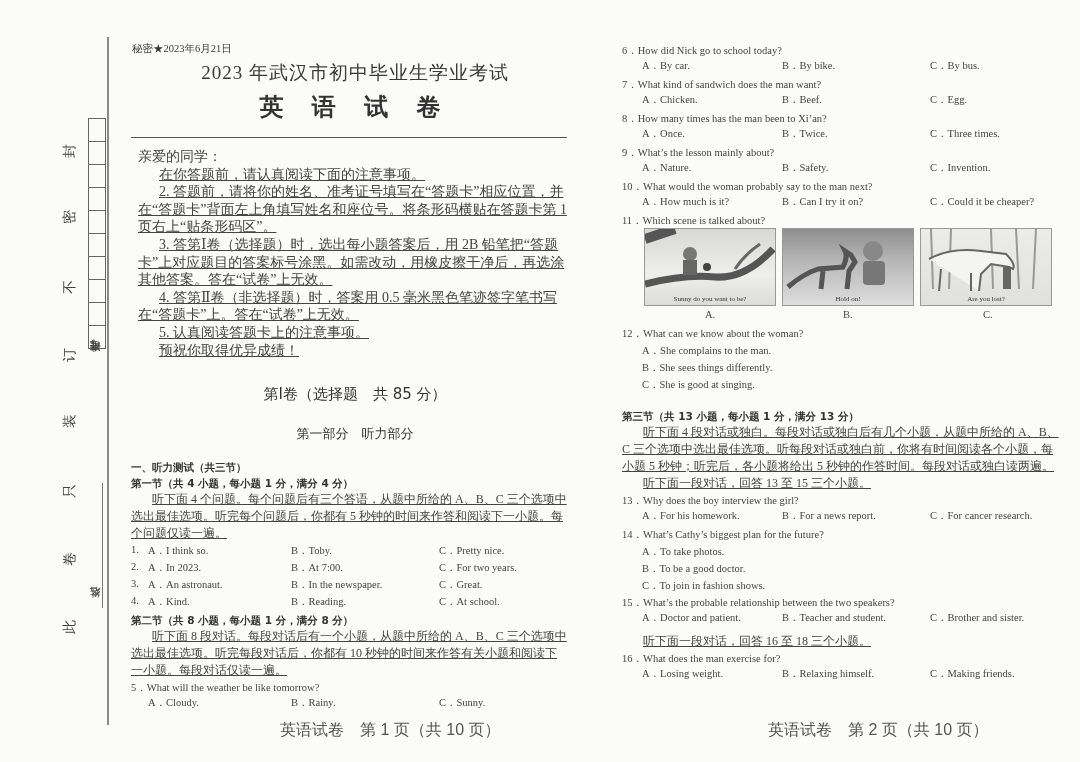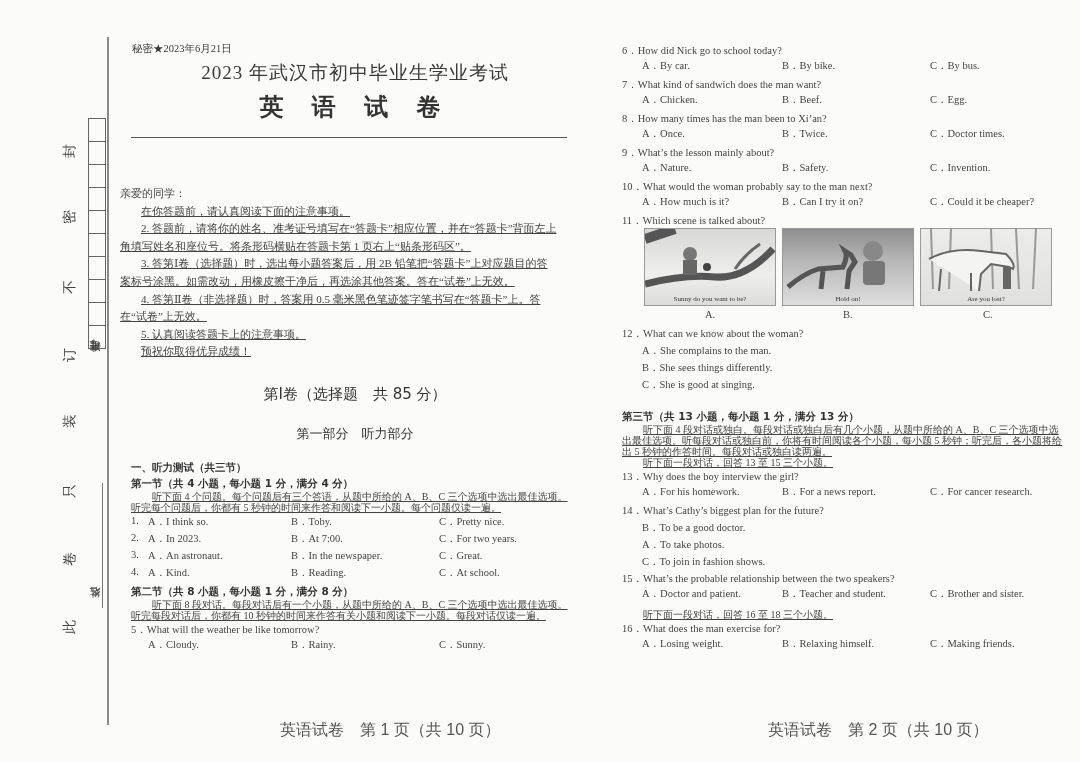--- a/index.html
+++ b/index.html
@@ -15,27 +15,27 @@
   .id-boxes div { height:22px; border-bottom:1px solid #666; }
   .id-boxes div:last-child { border-bottom:none; }
   .vlabel { position:absolute; left:89px; font-size:11px; color:#444; font-family:"DejaVu Sans",sans-serif; writing-mode:vertical-rl; transform:rotate(180deg); letter-spacing:1px; }
   .name-line { position:absolute; left:102px; top:483px; width:1px; height:125px; background:#777; }
 
   
   .secret { left:132px; top:42px; font-size:10.5px; }
   .title1 { left:120px; width:470px; top:60px; text-align:center; font-size:19px; letter-spacing:1px; }
   .title2 { left:120px; width:470px; top:91px; text-align:center; font-size:24px; letter-spacing:10px; font-family:"DejaVu Sans",sans-serif; font-weight:bold; color:#333; }
   .rule { left:131px; top:137px; width:436px; height:1px; background:#555; }
-  .notice { left:120px; top:148px; width:437px; font-size:11px; line-height:17.6px; color:#444;margin-top:37px; }
+  .notice { left:138px; top:148px; width:437px; font-size:14px; line-height:17.6px; color:#444; }
   .notice p { margin:0; }
   .ind { text-indent:21px;text-decoration:underline; }
   .vol-title { left:120px; width:470px; top:385px; text-align:center; font-size:15px; font-family:"DejaVu Sans",sans-serif; color:#333; }
   .part-title { left:120px; width:470px; top:425px; text-align:center; font-size:13px; font-family:"DejaVu Sans",sans-serif; color:#333; }
   .sec-h { font-family:"DejaVu Sans",sans-serif; font-size:10.5px; color:#333; font-weight:bold; }
-  .body-cn { font-size:10px; line-height:11px; color:#444; }
+  .body-cn { font-size:12px; line-height:17px; color:#444; }
   .q { font-size:10.5px; color:#444; line-height:17px; }
   .opts { position:relative; height:17px; font-size:10.5px; color:#444; }
   .opts span { position:absolute; top:0; white-space:nowrap; }
   .footer { font-size:16px; color:#555; top:720px; font-family:Liberation Sans, sans-serif; }
 
   
   .pic { position:absolute; top:228px; height:76px; border:1px solid #999; overflow:hidden; }
   .pic .cap { position:absolute; bottom:2px; left:0; right:0; text-align:center; font-size:7px; color:#333; }
   .pic-label { position:absolute; top:309px; font-size:10.5px; color:#444; }
 </style>
@@ -145,21 +145,21 @@
     <div class="q">7．What kind of sandwich does the man want?</div>
     <div class="opts">
       <span style="left:20px">A．Chicken.</span>
       <span style="left:160px">B．Beef.</span>
       <span style="left:308px">C．Egg.</span>
     </div>
     <div class="q">8．How many times has the man been to Xi’an?</div>
     <div class="opts">
       <span style="left:20px">A．Once.</span>
       <span style="left:160px">B．Twice.</span>
-      <span style="left:308px">C．Doctor times.</span>
+      <span style="left:308px">C．Three times.</span>
     </div>
     <div class="q">9．What’s the lesson mainly about?</div>
     <div class="opts">
       <span style="left:20px">A．Nature.</span>
       <span style="left:160px">B．Safety.</span>
       <span style="left:308px">C．Invention.</span>
     </div>
     <div class="q">10．What would the woman probably say to the man next?</div>
     <div class="opts">
       <span style="left:20px">A．How much is it?</span>
@@ -219,22 +219,22 @@
     <div class="body-cn ind">听下面一段对话，回答 13 至 15 三个小题。</div>
 
     <div class="q">13．Why does the boy interview the girl?</div>
     <div class="opts">
       <span style="left:20px">A．For his homework.</span>
       <span style="left:160px">B．For a news report.</span>
       <span style="left:308px">C．For cancer research.</span>
     </div>
 
     <div class="q">14．What’s Cathy’s biggest plan for the future?</div>
+    <div class="q" style="padding-left:20px">A．To take photos.</div>
     <div class="q" style="padding-left:20px">B．To be a good doctor.</div>
-    <div class="q" style="padding-left:20px">A．To take photos.</div>
     <div class="q" style="padding-left:20px">C．To join in fashion shows.</div>
 
     <div class="q">15．What’s the probable relationship between the two speakers?</div>
     <div class="opts">
       <span style="left:20px">A．Doctor and patient.</span>
       <span style="left:160px">B．Teacher and student.</span>
       <span style="left:308px">C．Brother and sister.</span>
     </div>
 
     <div class="body-cn ind" style="margin-top:5px">听下面一段对话，回答 16 至 18 三个小题。</div>

